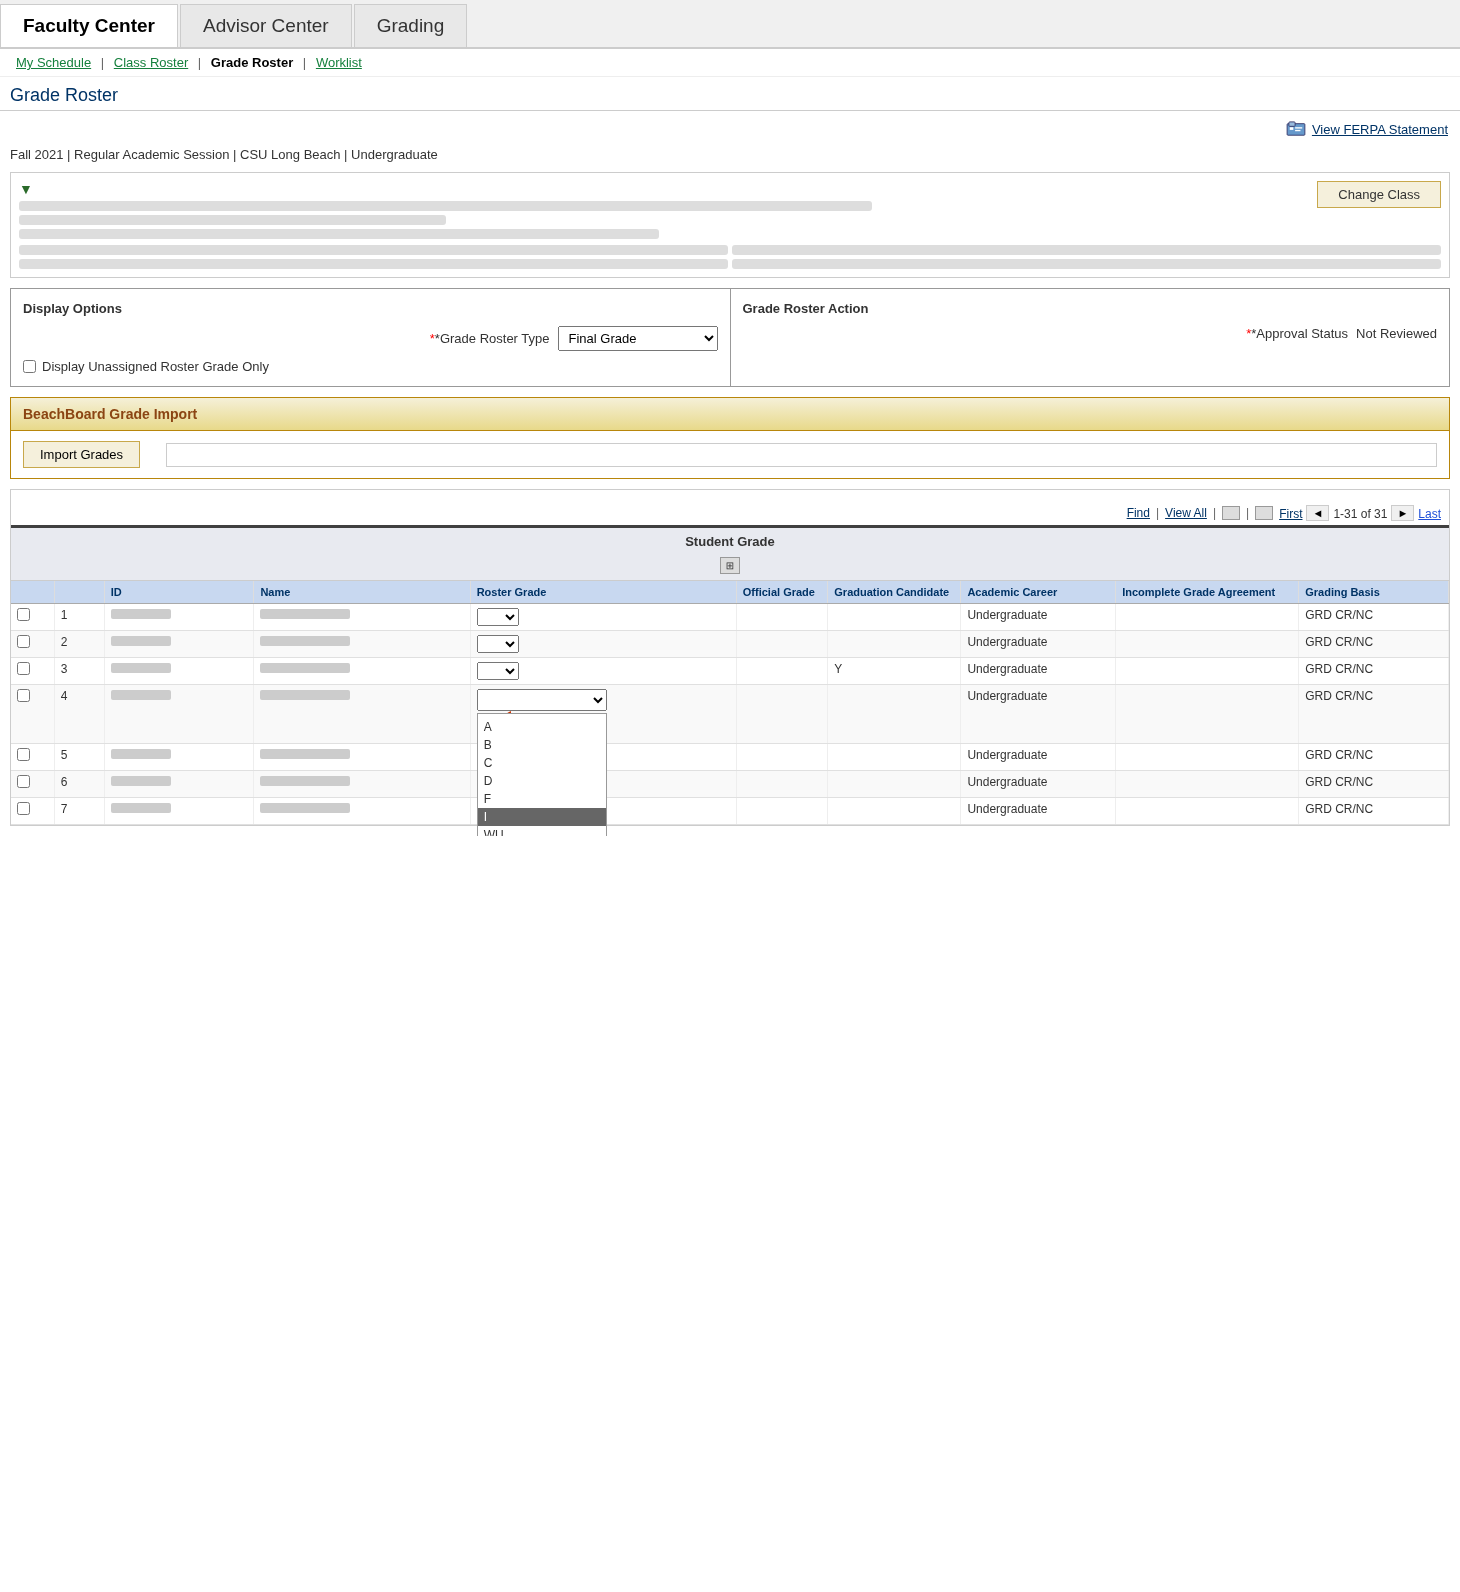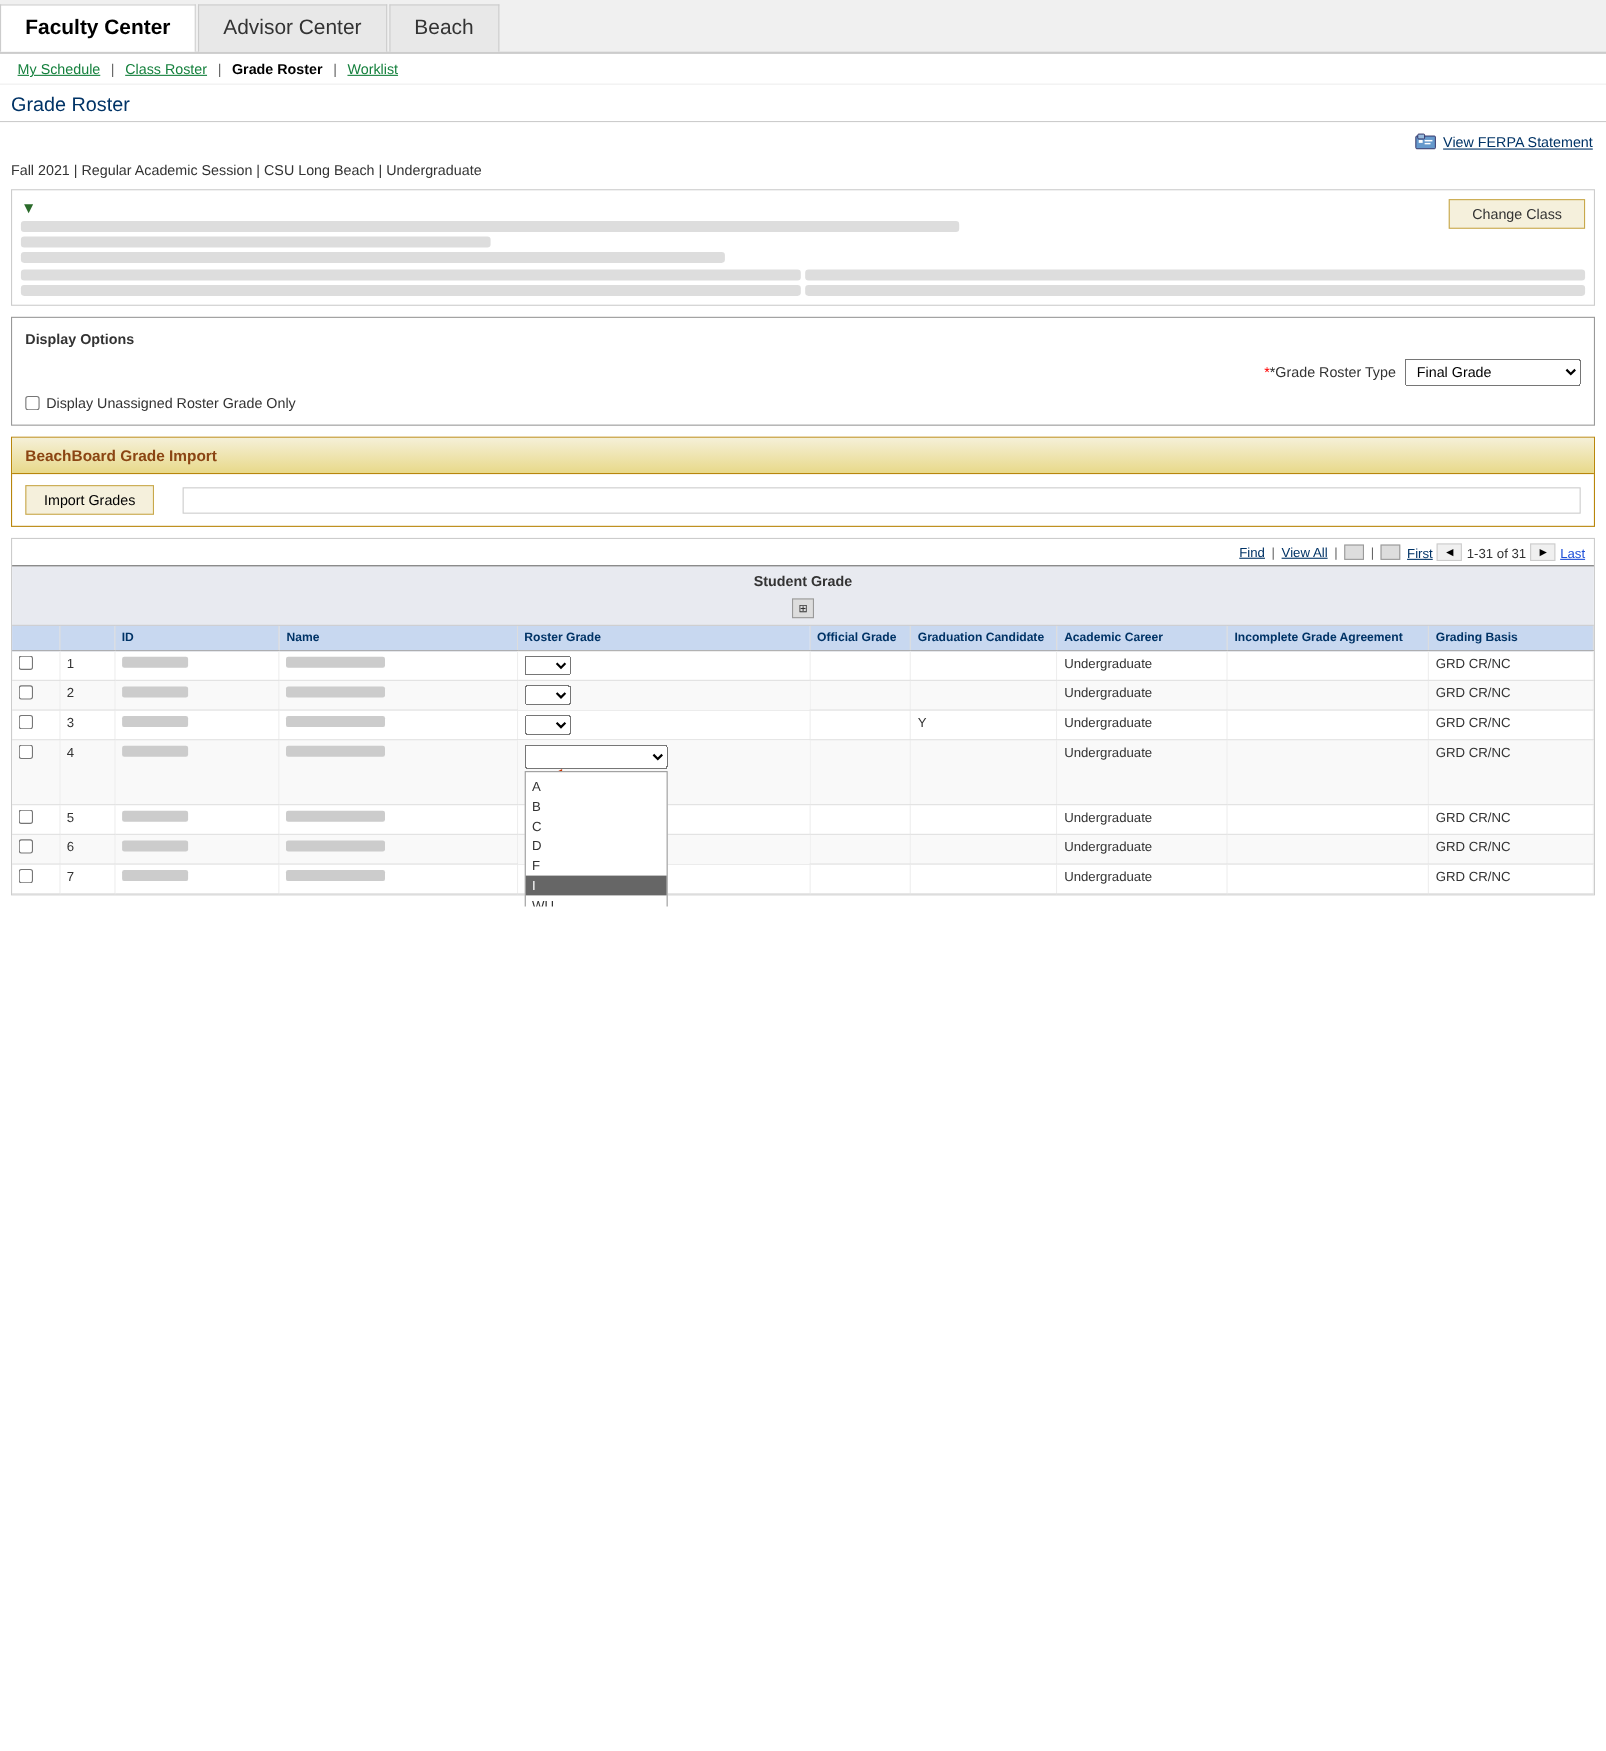--- a/index.html
+++ b/index.html
@@ -73,21 +73,21 @@
 
     
     .beachboard-section { margin: 10px; border: 1px solid #b8860b; }
     .beachboard-header { background: linear-gradient(to bottom, #f5f0d8, #e8d98a); padding: 8px 12px; font-weight: bold; color: #8b4513; font-size: 14px; border-bottom: 1px solid #b8860b; }
     .beachboard-body { padding: 10px 12px; display: flex; align-items: center; gap: 26px; }
     .import-btn { background: #f5f0dc; border: 1px solid #c8a84b; padding: 5px 16px; font-size: 13px; cursor: pointer; }
     .import-text-box { flex: 1; height: 24px; border: 1px solid #ccc; background: #fff; }
 
     
     .table-section { margin: 10px; border: 1px solid #ccc; }
-    .table-controls { display: flex; justify-content: flex-end; align-items: center; gap: 6px; padding: 4px 8px; font-size: 12px; color: #036; border-bottom: 1px solid #404040; }
+    .table-controls { display: flex; justify-content: flex-end; align-items: center; gap: 6px; padding: 4px 8px; font-size: 12px; color: #036; border-bottom: 3px solid #404040; margin-top: 11px; }
     .table-controls a { color: #036; text-decoration: underline; cursor: pointer; }
     .table-controls .sep { color: #666; }
     .ctrl-icon { width: 18px; height: 14px; border: 1px solid #999; background: #ddd; display: inline-block; }
     .pagination { display: flex; align-items: flex-end; gap: 4px; }
     .page-btn { border: 1px solid #ccc; background: #f0f0f0; padding: 1px 5px; cursor: pointer; font-size: 11px; }
     .page-info { font-size: 12px; color: #333; }
 
     
     .sg-header-row { display: flex; align-items: center; gap: 8px; padding: 6px 8px; border-bottom: 1px solid #ccc; background: #e8eaf0; flex-direction: column; }
     .sg-label { font-weight: bold; font-size: 13px; }
@@ -136,21 +136,21 @@
     .blurred-name { display: inline-block; height: 10px; background: #ccc; border-radius: 2px; width: 90px; }
     .blurred-id { display: inline-block; height: 10px; background: #ccc; border-radius: 2px; width: 60px; }
     select { font-size: 12px; }
   </style>
 </head>
 <body>
 
 <div class="top-tabs">
   <div class="top-tab active">Faculty Center</div>
   <div class="top-tab">Advisor Center</div>
-  <div class="top-tab">Beach</div>
+  <div class="top-tab">Grading</div>
 </div>
 
 <div class="sub-nav">
   <a>My Schedule</a>
   <span class="sep">|</span>
   <a>Class Roster</a>
   <span class="sep">|</span>
   <span class="active">Grade Roster</span>
   <span class="sep">|</span>
   <a>Worklist</a>
@@ -193,20 +193,27 @@
     <div class="field-row">
       <span class="field-label required-label">*Grade Roster Type</span>
       <select class="grade-type">
         <option>Final Grade</option>
         <option>Mid-term Grade</option>
       </select>
     </div>
     <div class="checkbox-row">
       <input type="checkbox" style="">
       <span>Display Unassigned Roster Grade Only</span>
+    </div>
+  </div>
+  <div class="grade-action">
+    <div class="section-header">Grade Roster Action</div>
+    <div class="field-row">
+      <span class="field-label required-label">*Approval Status</span>
+      <span class="status-value">Not Reviewed</span>
     </div>
   </div>
 </div>
 
 <div class="beachboard-section">
   <div class="beachboard-header">BeachBoard Grade Import</div>
   <div class="beachboard-body">
     <button class="import-btn">Import Grades</button>
     <div class="import-text-box"></div>
   </div>

